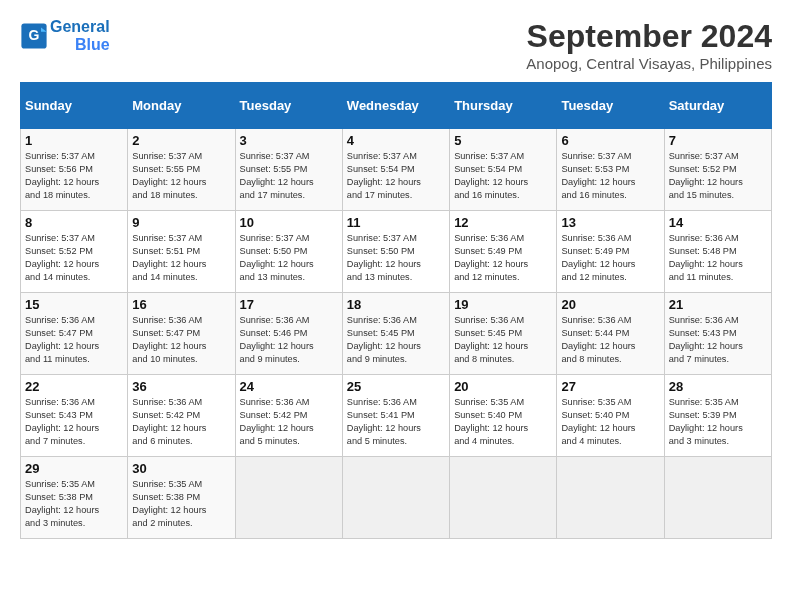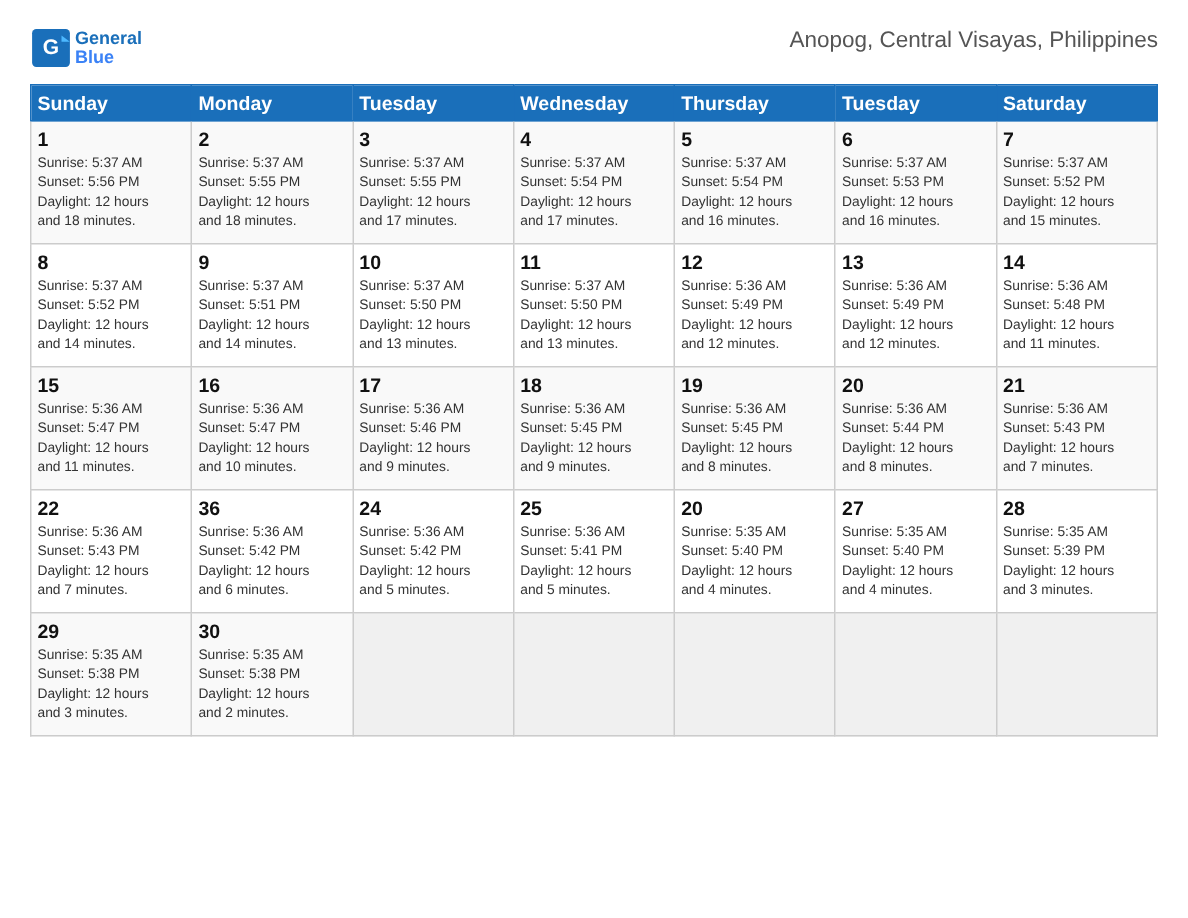--- a/index.html
+++ b/index.html
@@ -18,24 +18,25 @@
       display: flex;
       justify-content: space-between;
       align-items: flex-start;
       margin-bottom: 10px;
     }
     .logo {
       display: flex;
       align-items: center;
     }
     .logo-text {
-      font-size: 12px;
+      font-size: 16px;
       font-weight: bold;
       color: #333;
       line-height: 1.1;
+      text-align: right;
     }
     .logo-text span {
       color: #1a6fba;
     }
     .logo-icon {
       width: 28px;
       height: 28px;
       margin-right: 2px;
     }
     .title-block {
@@ -53,21 +54,21 @@
     table {
       width: 100%;
       border-collapse: collapse;
       table-layout: fixed;
     }
     thead tr th {
       background: #1a6fba;
       color: #fff;
       font-size: 13px;
       font-weight: bold;
-      padding: 4px 4px;
+      padding: 15px 4px;
       text-align: left;
       border: 1px solid #1a6fba;
       margin-left: 36px;
     }
     tbody tr td {
       border: 1px solid #ccc;
       vertical-align: top;
       padding: 4px 4px 4px 4px;
       font-size: 9.5px;
       color: #333;
@@ -105,20 +106,21 @@
         <rect x="2" y="2" width="36" height="36" rx="4" fill="#1a6fba"></rect>
         <text x="20" y="26" text-anchor="middle" font-size="20" font-weight="bold" fill="white" font-family="Arial">G</text>
         <polygon points="30,8 38,14 30,14" fill="#4db8ff"></polygon>
       </svg>
       <div class="logo-text">
         <span>General</span><br>
         <span style="color:#3b82f6">Blue</span>
       </div>
     </div>
     <div class="title-block">
+      <div class="month-title">September 2024</div>
       <div class="location">Anopog, Central Visayas, Philippines</div>
     </div>
   </div>
 
   <table>
     <thead>
       <tr>
         <th>Sunday</th>
         <th>Monday</th>
         <th>Tuesday</th>

